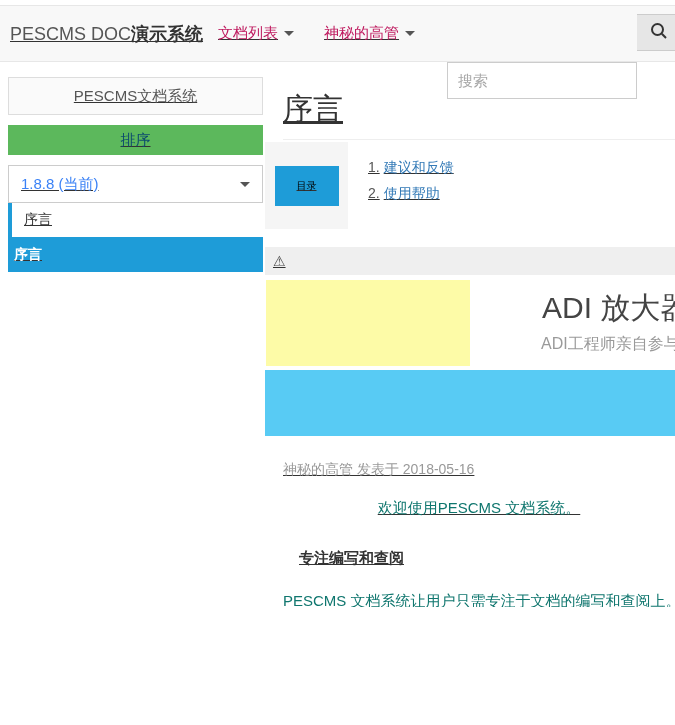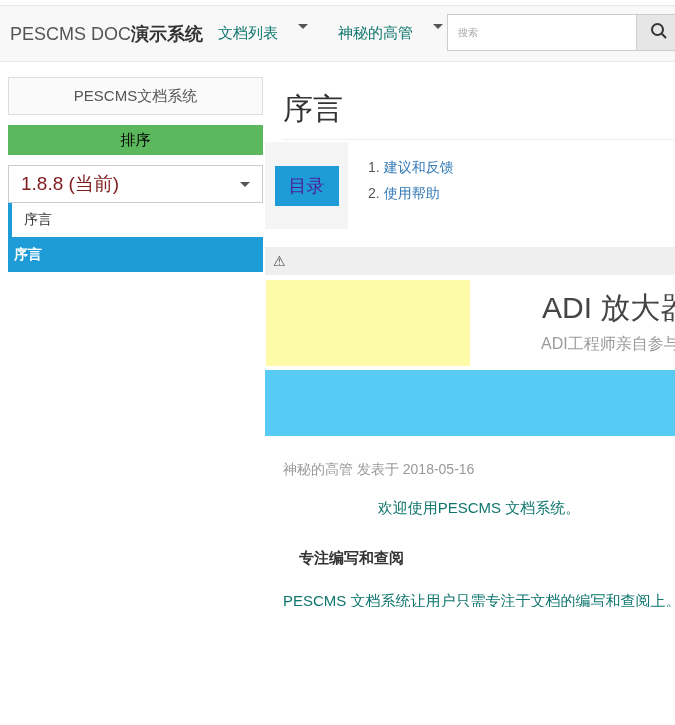--- a/index.html
+++ b/index.html
@@ -1,63 +1,63 @@
 <!DOCTYPE html>
 <html><head>
 <meta charset="utf-8">
 <style>
   * { margin:0; padding:0; box-sizing:border-box; }
   html,body { background:#fff; }
   body { font-family:"Liberation Sans","DejaVu Sans",sans-serif; color:#333; }
-  .page { position:relative; width:675px; height:607px; overflow:hidden; background:#fff; }
+  .page { position:relative; width:675px; height:607px; overflow:hidden; background:#fff;text-decoration:underline; }
 
   
   .navbar { position:relative; margin-top:5px; height:57px; background:#f8f8f8;
             border-top:1px solid #e7e7e7; border-bottom:1px solid #e7e7e7;
             display:flex; align-items:center; }
   .brand { padding-left:10px; font-size:18px; color:#555; white-space:nowrap; cursor:pointer; }
   .brand b { color:#333; font-weight:bold; }
-  .nav-link { font-size:15px; color:#0f766e; padding:0 15px; white-space:nowrap; cursor:pointer;
-              display:flex; align-items:flex-start; gap:20px; }
+  .nav-link { font-size:15px; color:#be185d; padding:0 15px; white-space:nowrap; cursor:pointer;
+              display:flex; align-items:center; gap:6px; }
   .caret { width:0; height:0; border-left:5px solid transparent; border-right:5px solid transparent;
            border-top:5px solid #555; display:inline-block; }
   .search-group { position:absolute; left:447px; top:8px; display:flex; }
   .search-input { width:190px; height:37px; border:1px solid #ccc; background:#fff;
-                  padding:0 10px; font-size:10px; color:#333; outline:none; }
+                  padding:0 10px; font-size:15px; color:#333; outline:none;margin-top:48px; }
   .search-input::placeholder { color:#a8a8a8; }
   .search-btn { width:45px; height:37px; background:#e6e6e6; border:1px solid #ccc; border-left:none;
                 display:flex; align-items:center; justify-content:center; cursor:pointer; }
 
   
   .layout { display:flex; align-items:flex-start; }
 
   
   .sidebar { width:255px; margin-left:8px; margin-top:15px; flex:none; }
   .side-header { height:38px; background:#fafafa; border:1px solid #ddd;
                  display:flex; align-items:center; justify-content:center;
                  font-size:15px; color:#555; cursor:pointer; }
   .sort-btn { margin-top:10px; height:30px; width:100%; background:#5cb85c; border:none;
-              color:#000000; font-size:15px; display:flex; align-items:center; justify-content:center;
+              color:#0c4a6e; font-size:15px; display:flex; align-items:center; justify-content:center;
               cursor:pointer; }
   .version-select { margin-top:10px; height:38px; border:1px solid #ccc; background:#fff;
-                    display:flex; align-items:center; padding:0 12px; font-size:19px; color:#7f1d1d;
+                    display:flex; align-items:center; padding:0 12px; font-size:15px; color:#3b82f6;
                     cursor:pointer; position:relative; }
   .version-select .caret { position:absolute; right:12px; }
   .doc-item { height:34px; display:flex; align-items:center; font-size:14px; cursor:pointer; }
   .doc-item.normal { border-left:4px solid #1e9cd8; padding-left:12px; color:#333; background:#fff; }
   .doc-item.selected { background:#1e9cd8; color:#fff; font-weight:bold; padding-left:6px; height:35px; }
 
   
   .main { margin-left:2px; width:410px; flex:none; position:relative; }
   .page-title { margin:30px 0 0 18px; font-size:30px; font-weight:normal; color:#333;
                 line-height:34px; padding-bottom:13px; border-bottom:1px solid #eee; }
   .toc { margin-top:2px; display:flex; min-height:87px; }
   .toc-left { width:83px; flex:none; background:#f5f5f5; display:flex; align-items:center;
               justify-content:center; }
-  .toc-badge { width:64px; height:40px; background:#1e9cd8; color:#4c1d95; font-size:18px;
+  .toc-badge { width:64px; height:40px; background:#1e9cd8; color:#000000; font-size:10px;
                display:flex; align-items:center; justify-content:center; }
   .toc-list { padding:12px 0 0 20px; }
   .toc-item { font-size:14px; line-height:26px; white-space:nowrap; }
   .toc-num { color:#555; margin-right:4px; }
   .toc-link { color:#337ab7; text-decoration:none; cursor:pointer; }
   .warning { margin-top:18px; background:#efefef; color:#555; font-size:13px;
              padding:6px 8px; display:flex; align-items:center; gap:6px; white-space:nowrap; }
   .warning-icon { font-size:14px; color:#444; }
   .ad-banner { margin-top:5px; height:86px; position:relative; cursor:pointer; }
   .ad-yellow { position:absolute; left:1px; top:0; width:204px; height:86px; background:#fdfba7; }

